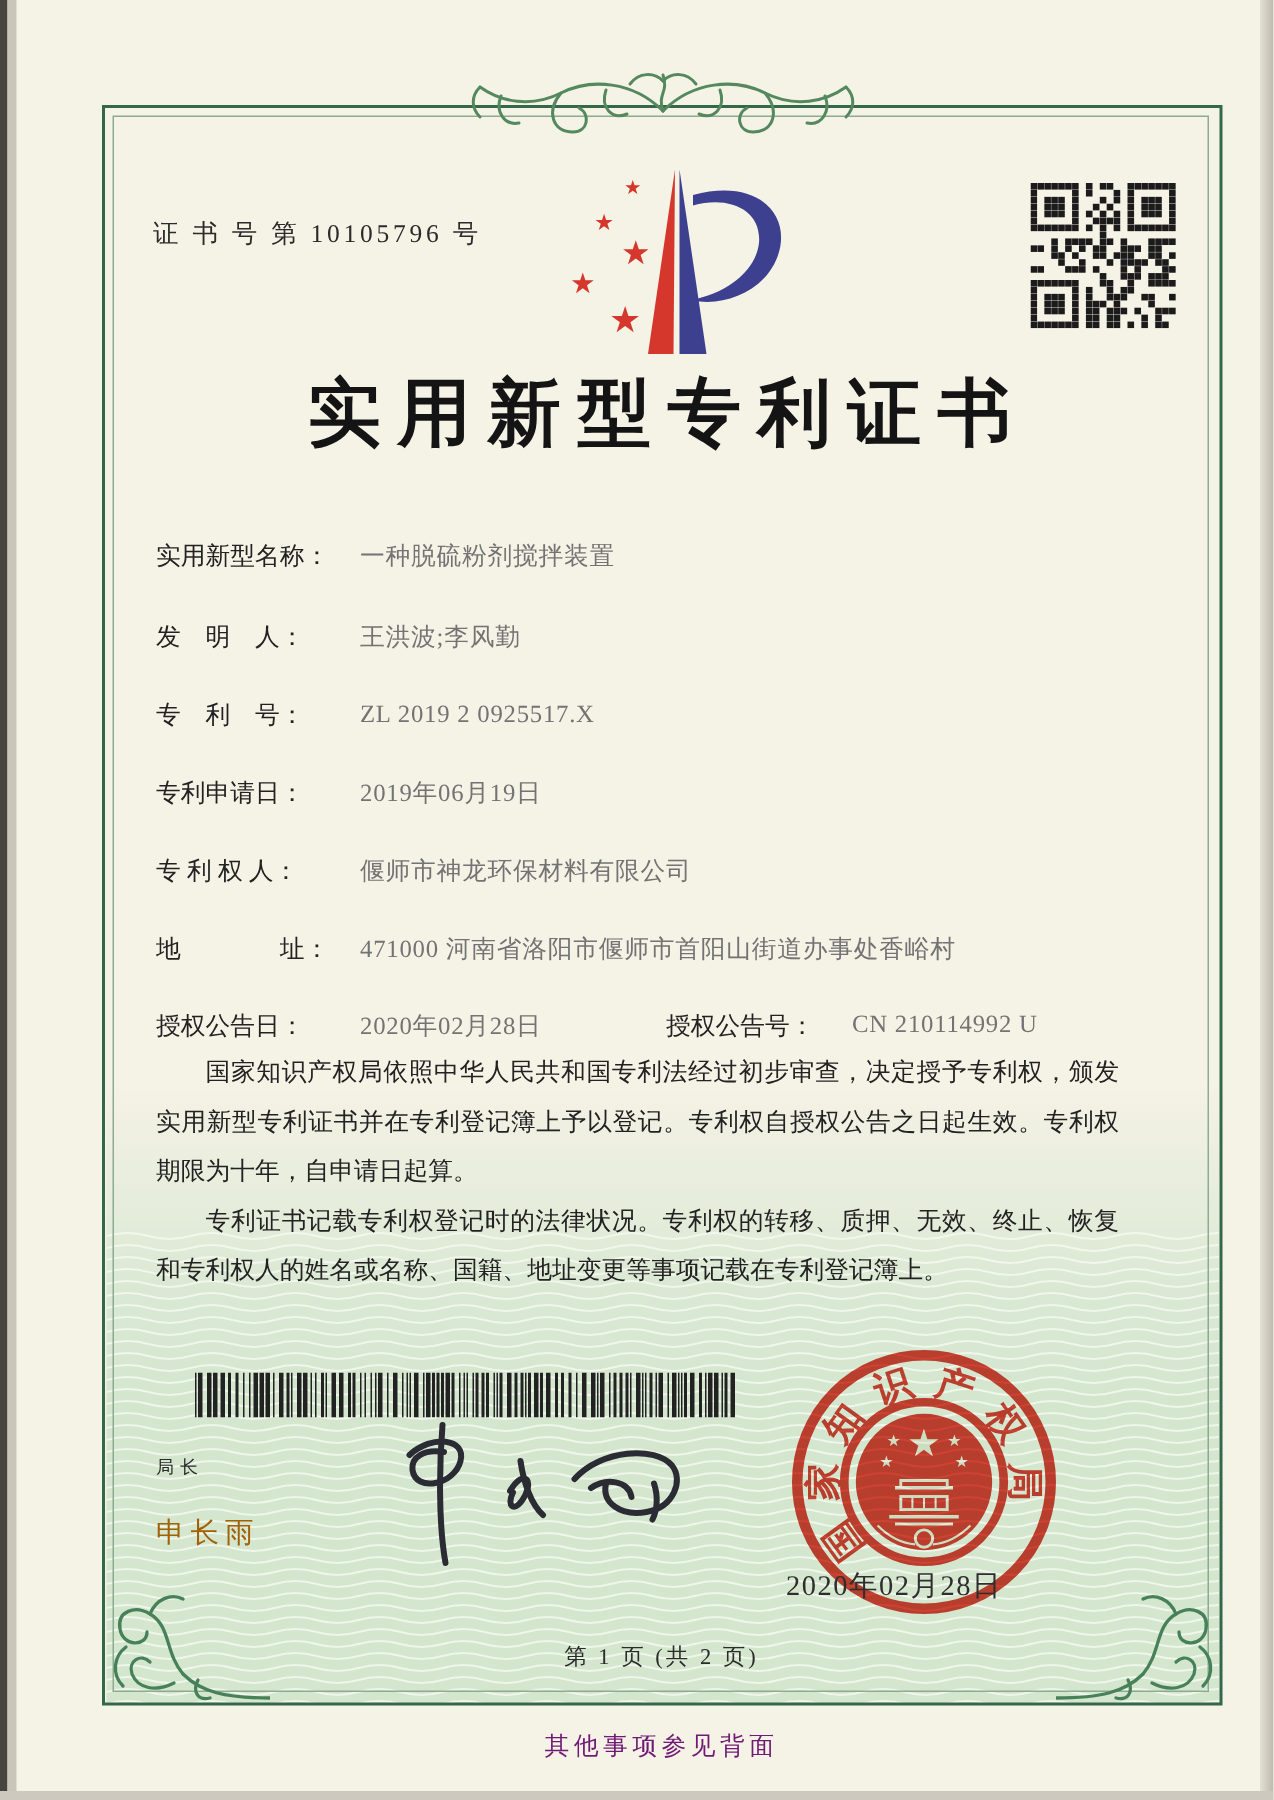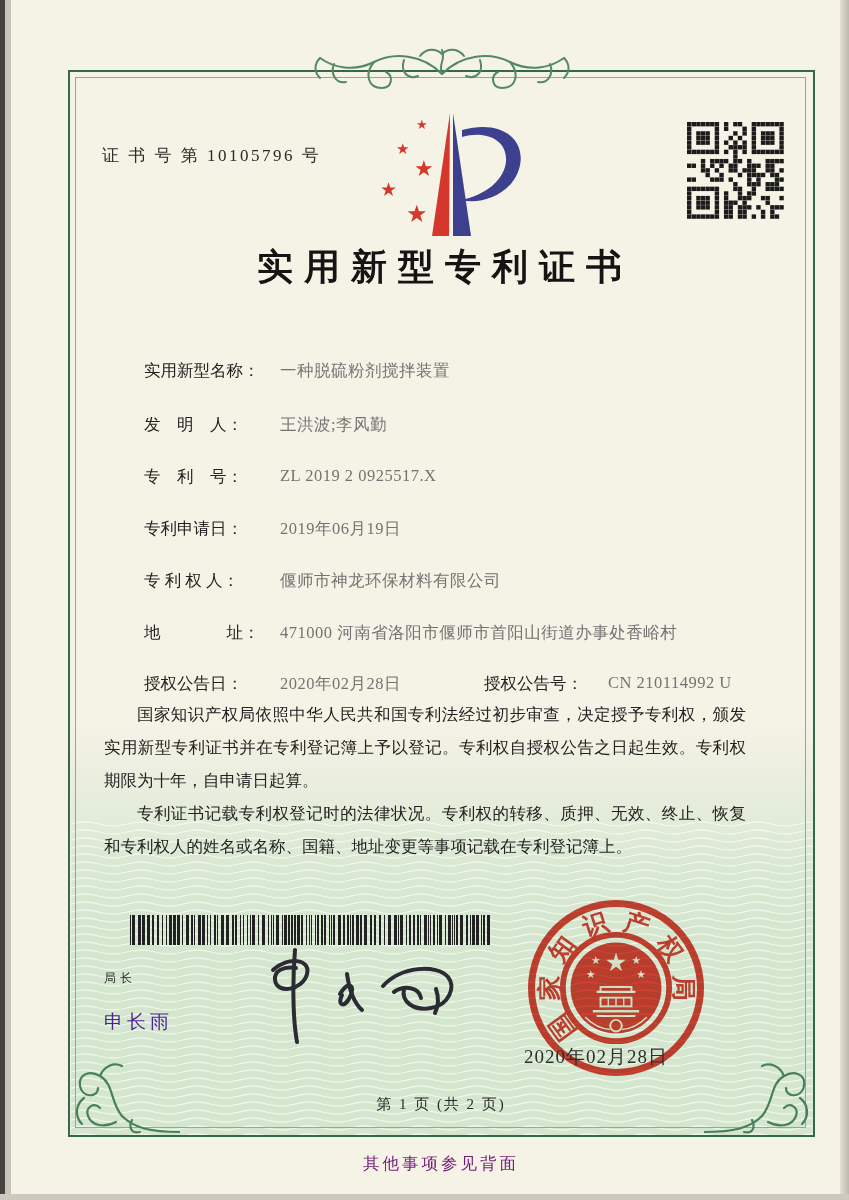--- a/index.html
+++ b/index.html
@@ -28,37 +28,37 @@
   .ornament{position:absolute;z-index:3;}
 
   .cert-number{position:absolute;left:102px;top:131px;font-size:17px;letter-spacing:2.5px;color:#2b2b2b;z-index:4;margin-top:13px;}
 
   .logo{position:absolute;left:366px;top:110px;width:175px;height:128px;z-index:4;}
   .logo .star{position:absolute;color:#d6372c;line-height:1;}
 
   .qr{position:absolute;left:687px;top:122px;z-index:4;}
 
   .title{position:absolute;left:68px;top:243px;width:754px;margin:0;text-align:center;
-    font-size:36px;font-weight:600;letter-spacing:11px;color:#141414;z-index:4;}
+    font-size:49px;font-weight:600;letter-spacing:11px;color:#141414;z-index:4;}
 
   .fields{position:absolute;left:104px;top:356px;width:660px;font-size:16.5px;z-index:4;}
-  .frow{position:absolute;left:0;white-space:nowrap;margin-left:40px;}
+  .frow{position:absolute;left:0;white-space:nowrap;}
   .flabel{color:#222;}
   .fvalue{position:absolute;left:136px;color:#737373;letter-spacing:.5px;}
   .flabel2{position:absolute;left:340px;}
   .fvalue2{position:absolute;left:464px;letter-spacing:.5px;}
 
   .paras{position:absolute;left:104px;top:698px;width:642px;font-size:16.5px;line-height:33px;
     text-align:justify;z-index:4;color:#222;}
   .paras p{margin:0;text-indent:2em;}
 
   .barcode{position:absolute;left:130px;top:915px;z-index:4;}
 
   .officer-title{position:absolute;left:104px;top:970px;font-size:12px;letter-spacing:4px;z-index:5;color:#2a2a2a;}
-  .officer-name{position:absolute;left:104px;top:1009px;font-size:19px;letter-spacing:4px;z-index:5;color:#4c1d95;}
+  .officer-name{position:absolute;left:104px;top:1009px;font-size:19px;letter-spacing:4px;z-index:5;color:#a16207;}
   .signature{position:absolute;left:243px;top:942px;z-index:5;}
 
   .seal{position:absolute;left:511px;top:883px;width:210px;height:210px;z-index:5;mix-blend-mode:multiply;opacity:.95;}
   .seal-ring{position:absolute;left:17px;top:17px;width:176px;height:176px;box-sizing:border-box;
     border:7px solid #d93a2c;border-radius:50%;}
   .seal-chars{position:absolute;inset:0;}
   .seal-chars span{position:absolute;left:50%;top:50%;font-size:25px;font-weight:700;color:#d93a2c;}
   .emblem{position:absolute;left:47px;top:47px;}
 
   .seal-date{position:absolute;left:524px;top:1044px;font-size:19px;letter-spacing:1px;color:#2e2e2e;z-index:6;}

